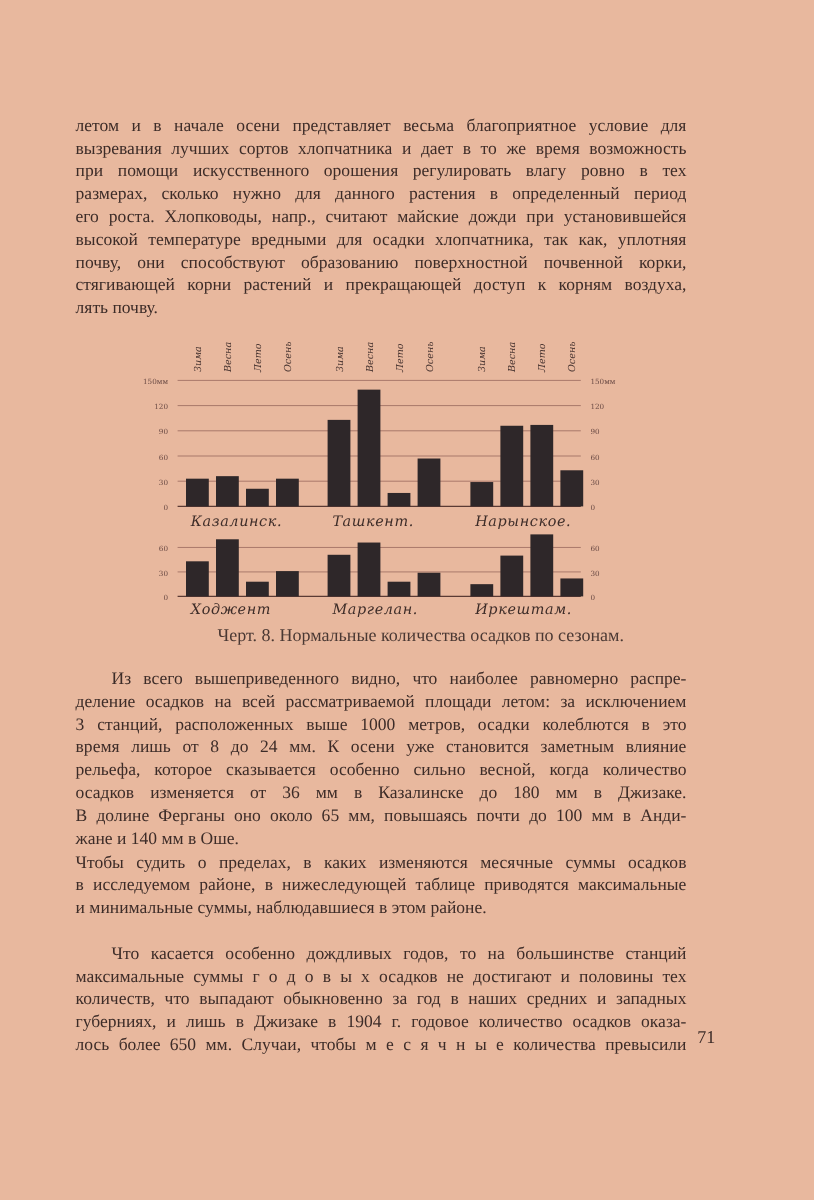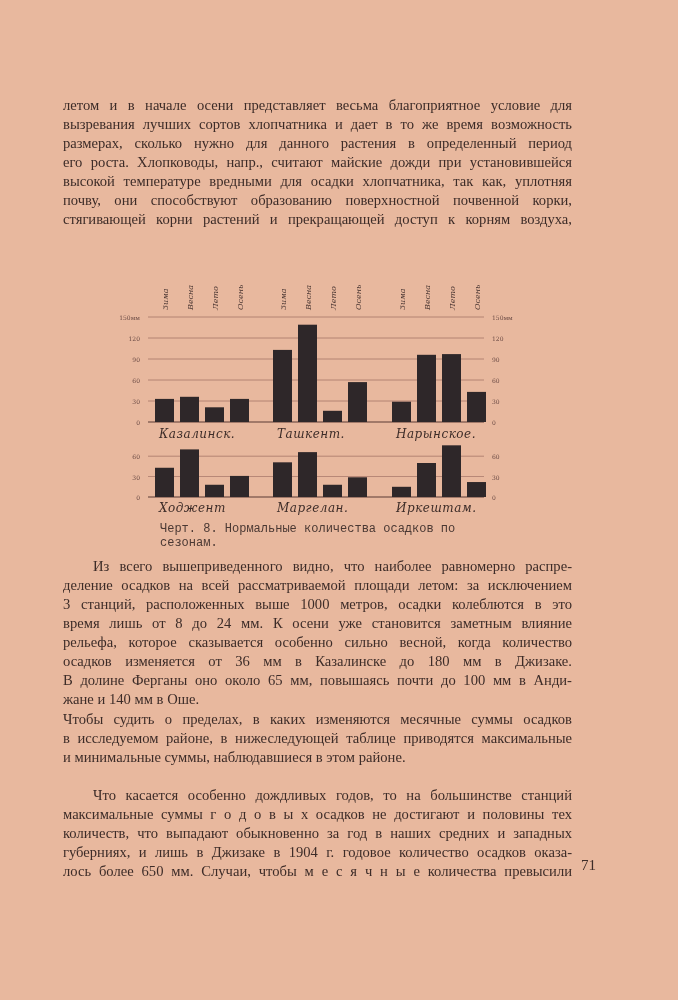--- a/index.html
+++ b/index.html
@@ -21,43 +21,45 @@
     color: #3d2c28;
   }
   .para .line { display: block; text-align: justify; text-align-last: justify; white-space: nowrap; }
   .para .line.last { text-align-last: left; }
   .para .indent { padding-left: 30px; }
   .bold { font-weight: bold; }
 
   .chart { position: absolute; left: 0; top: 0; width: 678px; height: 520px; pointer-events: none; }
   .caption {
     position: absolute; left: 160px; top: 522px; width: 360px;
-    font-size: 12px; color: #4a3833;
-    font-family: Liberation Mono, monospace;
-    text-align: left;
+    font-size: 15px; color: #4a3833;
+    font-family: Liberation Serif, serif;
+    text-align: right;
   }
   .page-num {
     position: absolute; left: 553px; top: 857px;
     font-size: 15px; color: #3d2c28; margin-left: 28px;
   }
   svg text { font-family: "DejaVu Serif", serif; }
 </style>
 </head>
 <body>
 
 <div class="page">
 
   <div class="para" style="top:96px;">
     <span class="line">летом и в начале осени представляет весьма благоприятное условие для</span>
     <span class="line">вызревания лучших сортов хлопчатника и дает в то же время возможность</span>
+    <span class="line">при помощи искусственного орошения регулировать влагу ровно в тех</span>
     <span class="line">размерах, сколько нужно для данного растения в определенный период</span>
     <span class="line">его роста. Хлопководы, напр., считают майские дожди при установившейся</span>
     <span class="line">высокой температуре вредными для осадки хлопчатника, так как, уплотняя</span>
     <span class="line">почву, они способствуют образованию поверхностной почвенной корки,</span>
     <span class="line">стягивающей корни растений и прекращающей доступ к корням воздуха,</span>
+    <span class="line last">лять почву.</span>
   </div>
 
   <svg class="chart" id="chart-svg" width="678" height="520" viewBox="0 0 678 520">
       <line x1="148" x2="484" y1="422" y2="422" stroke="#5a3a34" stroke-width="1" opacity="1"></line>
       <text x="140" y="425" font-size="6" text-anchor="end" fill="#6a4a44">0</text>
       <text x="492" y="425" font-size="6" text-anchor="start" fill="#6a4a44">0</text>
       <line x1="148" x2="484" y1="401" y2="401" stroke="#8a5a52" stroke-width="0.8" opacity="0.7"></line>
       <text x="140" y="404" font-size="6" text-anchor="end" fill="#6a4a44">30</text>
       <text x="492" y="404" font-size="6" text-anchor="start" fill="#6a4a44">30</text>
       <line x1="148" x2="484" y1="380" y2="380" stroke="#8a5a52" stroke-width="0.8" opacity="0.7"></line>

